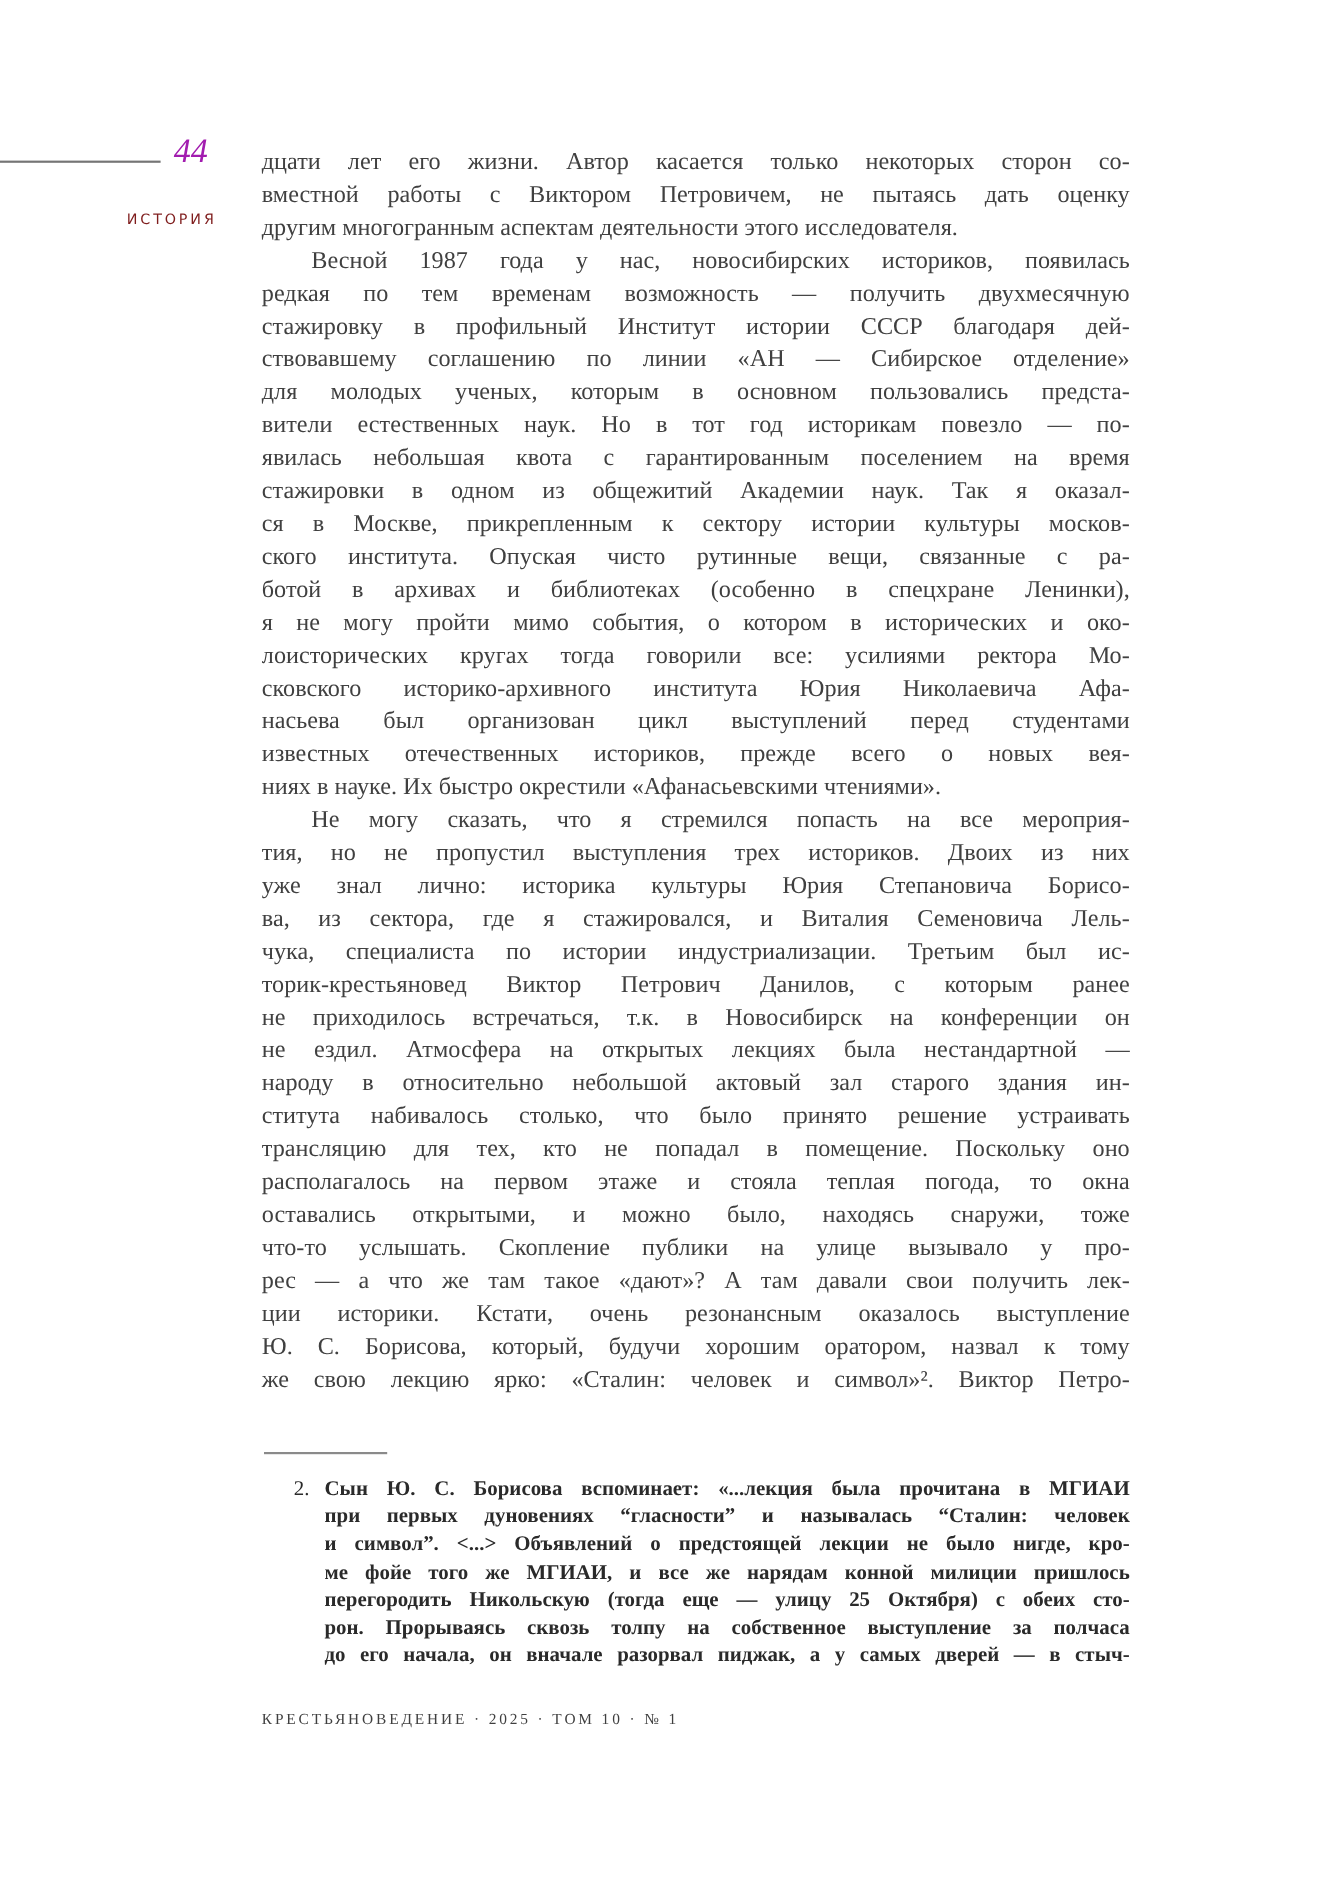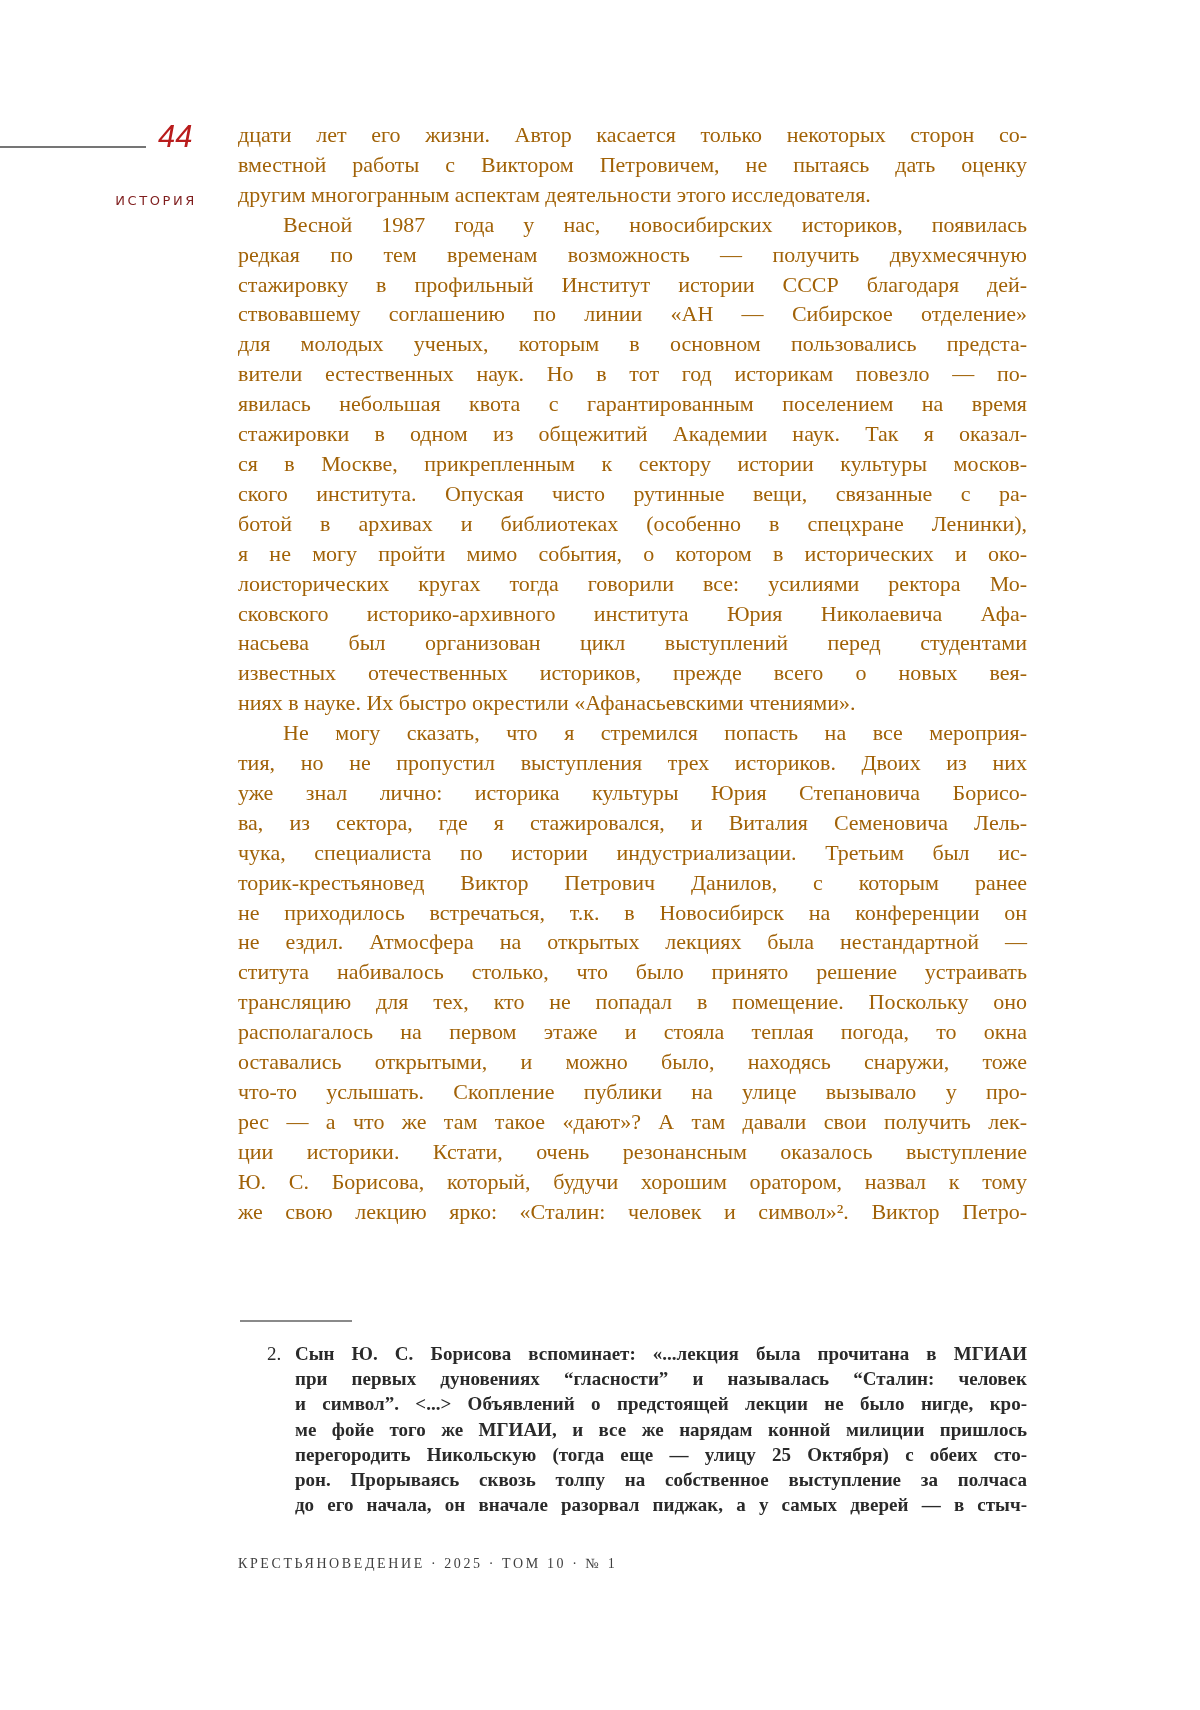--- a/index.html
+++ b/index.html
@@ -15,46 +15,46 @@
   .header-rule {
     position: absolute;
     left: 0; top: 146px;
     width: 146px; height: 2px;
     background: #757575;
   }
   .page-number {
     position: absolute;
     left: 158px; top: 121px;
     width: 44px;
-    font-family: Liberation Sans, sans-serif;
+    font-family: Liberation Serif, serif;
     font-style: italic;
     font-size: 31px;
     line-height: 31px;
-    color: #b91c1c;
+    color: #a21caf;
     text-align: left;
   }
   .running-head {
     position: absolute;
     top: 193px;
     left: 0;
     width: 197px;
     text-align: right;
     font-family: "DejaVu Sans", sans-serif;
     font-size: 13px;
     letter-spacing: 2.6px;
     color: #7f1d1d;
   }
   
   .body-text {
     position: absolute;
-    left: 238px; top: 120px;
+    left: 238px; top: 132px;
     width: 789px;
     font-size: 22px;
     line-height: 29.9px;
-    color: #a16207;
+    color: #404040;
   }
   .body-text .line {
     text-align: justify;
     text-align-last: justify;
     white-space: normal;
   }
   .body-text .line.end { text-align-last: left; }
   .body-text .line.indent { text-indent: 45px; }
   
   .fn-rule {
@@ -126,20 +126,21 @@
       <div class="line">известных отечественных историков, прежде всего о новых вея-</div>
       <div class="line end">ниях в науке. Их быстро окрестили «Афанасьевскими чтениями».</div>
       <div class="line indent">Не могу сказать, что я стремился попасть на все мероприя-</div>
       <div class="line">тия, но не пропустил выступления трех историков. Двоих из них</div>
       <div class="line">уже знал лично: историка культуры Юрия Степановича Борисо-</div>
       <div class="line">ва, из сектора, где я стажировался, и Виталия Семеновича Лель-</div>
       <div class="line">чука, специалиста по истории индустриализации. Третьим был ис-</div>
       <div class="line">торик-крестьяновед Виктор Петрович Данилов, с которым ранее</div>
       <div class="line">не приходилось встречаться, т.к. в Новосибирск на конференции он</div>
       <div class="line">не ездил. Атмосфера на открытых лекциях была нестандартной —</div>
+      <div class="line">народу в относительно небольшой актовый зал старого здания ин-</div>
       <div class="line">ститута набивалось столько, что было принято решение устраивать</div>
       <div class="line">трансляцию для тех, кто не попадал в помещение. Поскольку оно</div>
       <div class="line">располагалось на первом этаже и стояла теплая погода, то окна</div>
       <div class="line">оставались открытыми, и можно было, находясь снаружи, тоже</div>
       <div class="line">что-то услышать. Скопление публики на улице вызывало у про-</div>
       <div class="line">рес — а что же там такое «дают»? А там давали свои получить лек-</div>
       <div class="line">ции историки. Кстати, очень резонансным оказалось выступление</div>
       <div class="line">Ю. С. Борисова, который, будучи хорошим оратором, назвал к тому</div>
       <div class="line">же свою лекцию ярко: «Сталин: человек и символ»². Виктор Петро-</div>
     </main>

